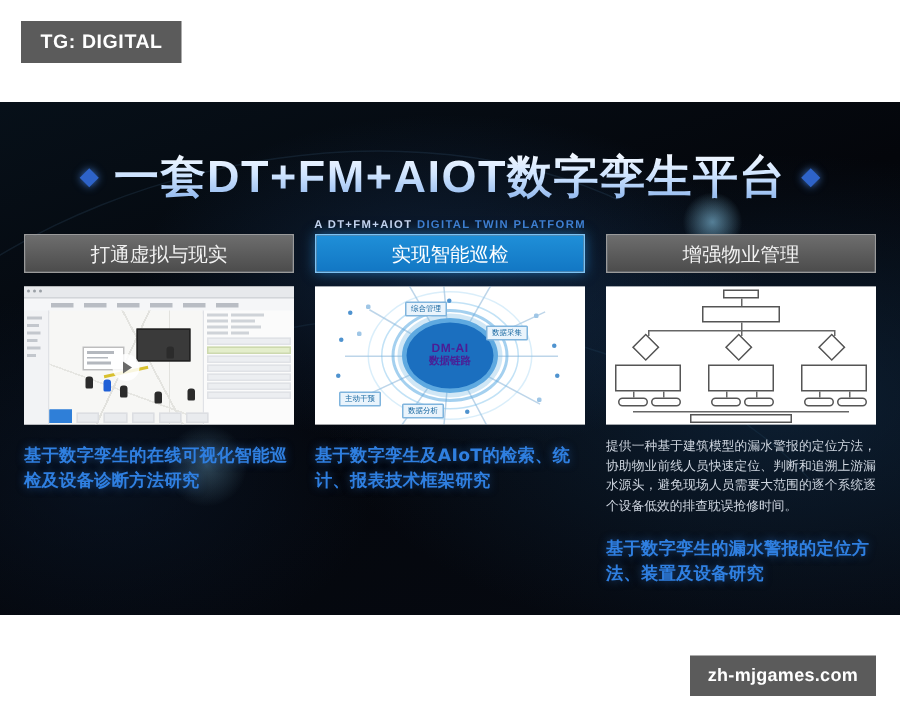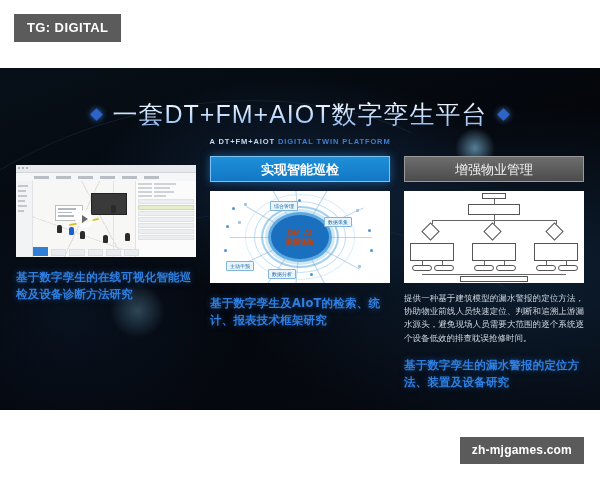--- a/index.html
+++ b/index.html
@@ -63,21 +63,21 @@
     text-align: center; z-index: 4;
   }
   .title-row { display: flex; align-items: center; justify-content: center; gap: 12px; }
   .diamond {
     width: 9px; height: 9px; background: #2e63c8;
     transform: rotate(45deg);
     box-shadow: 0 0 6px rgba(70,130,220,0.9);
     flex: 0 0 auto;
   }
   .main-title {
-    font-size: 25px; font-weight: normal; letter-spacing: 1px;
+    font-size: 30px; font-weight: bold; letter-spacing: 1px;
     background: linear-gradient(180deg, #ffffff 0%, #cfe4ff 45%, #7ba9e8 100%);
     -webkit-background-clip: text; background-clip: text;
     -webkit-text-fill-color: transparent; color: #cfe4ff;
     white-space: nowrap;
   }
   .sub-title {
     margin-top: 6px; font-size: 7.5px; letter-spacing: 0.9px; font-weight: bold;
     white-space: nowrap;
   }
   .sub-a { color: #c8d6ef; }
@@ -96,21 +96,20 @@
     font-size: 13px; color: #f2f2f2; font-weight: normal;
     border: 1px solid #9a9a9a;
     background: linear-gradient(180deg, #6d6d6d 0%, #4c4c4c 100%);
     box-sizing: border-box;
   }
   .col-head.active {
     color: #ffffff;
     border-color: #7ec2f2;
     background: linear-gradient(180deg, #1f8fd8 0%, #1277c4 100%);
     box-shadow: 0 0 8px rgba(40,140,220,0.6);
-    font-weight: bold;
   }
 
   .thumb {
     margin-top: 9px; height: 92px; width: 100%;
     background: #ffffff; position: relative; overflow: hidden;
     box-sizing: border-box;
   }
 
   
   .dash { position: absolute; inset: 0; background: #fdfdfd; }
@@ -163,21 +162,21 @@
     position: absolute; left: 50%; top: 50%; transform: translate(-50%,-50%);
     border-radius: 50%; border: 1px solid rgba(60,130,200,0.45);
   }
   .ring.r1 { width: 58px; height: 44px; background: #1b6fbf;
              border: 3px solid #5ea9e0; box-shadow: 0 0 0 3px rgba(120,185,230,0.35); }
   .ring.r2 { width: 74px; height: 58px; border-width: 2px; border-color: rgba(90,170,225,0.55); }
   .ring.r3 { width: 90px; height: 70px; border-color: rgba(120,190,235,0.45); }
   .ring.r4 { width: 108px; height: 84px; border-color: rgba(150,205,240,0.35); }
   .ring-text {
     position: absolute; left: 50%; top: 50%; transform: translate(-50%,-50%);
-    color: #c2410c; text-align: center; line-height: 1.25; z-index: 3;
+    color: #4c1d95; text-align: center; line-height: 1.25; z-index: 3;
   }
   .ring-text .t1 { font-size: 8px; font-weight: bold; letter-spacing: 0.3px; }
   .ring-text .t2 { font-size: 7px; font-weight: bold; }
   .spoke { position: absolute; height: 1px; background: rgba(90,150,200,0.40); transform-origin: 0 50%; }
   .node { position: absolute; width: 3px; height: 3px; border-radius: 50%; background: #4f93cf; }
   .node.sq { border-radius: 1px; background: #9fc6e6; }
   .tagbox {
     position: absolute; background: #eaf4fc; border: 1px solid #7fb4dd;
     color: #15659f; font-size: 5px; padding: 1.5px 3px; white-space: nowrap;
     border-radius: 1px; line-height: 1;
@@ -241,20 +240,21 @@
         <span class="diamond"></span>
       </div>
       <div class="sub-title">
         <span class="sub-a">A DT+FM+AIOT </span><span class="sub-b">DIGITAL TWIN PLATFORM</span>
       </div>
     </div>
 
     <div class="cols">
 
       <div class="col">
+        <div class="col-head">打通虚拟与现实</div>
         <div class="thumb">
           <div class="dash">
             <div class="dash-top">
               <span class="dash-dots">
                   <i></i>
                   <i></i>
                   <i></i>
                 </span>
             </div>
             <div class="dash-nav">

